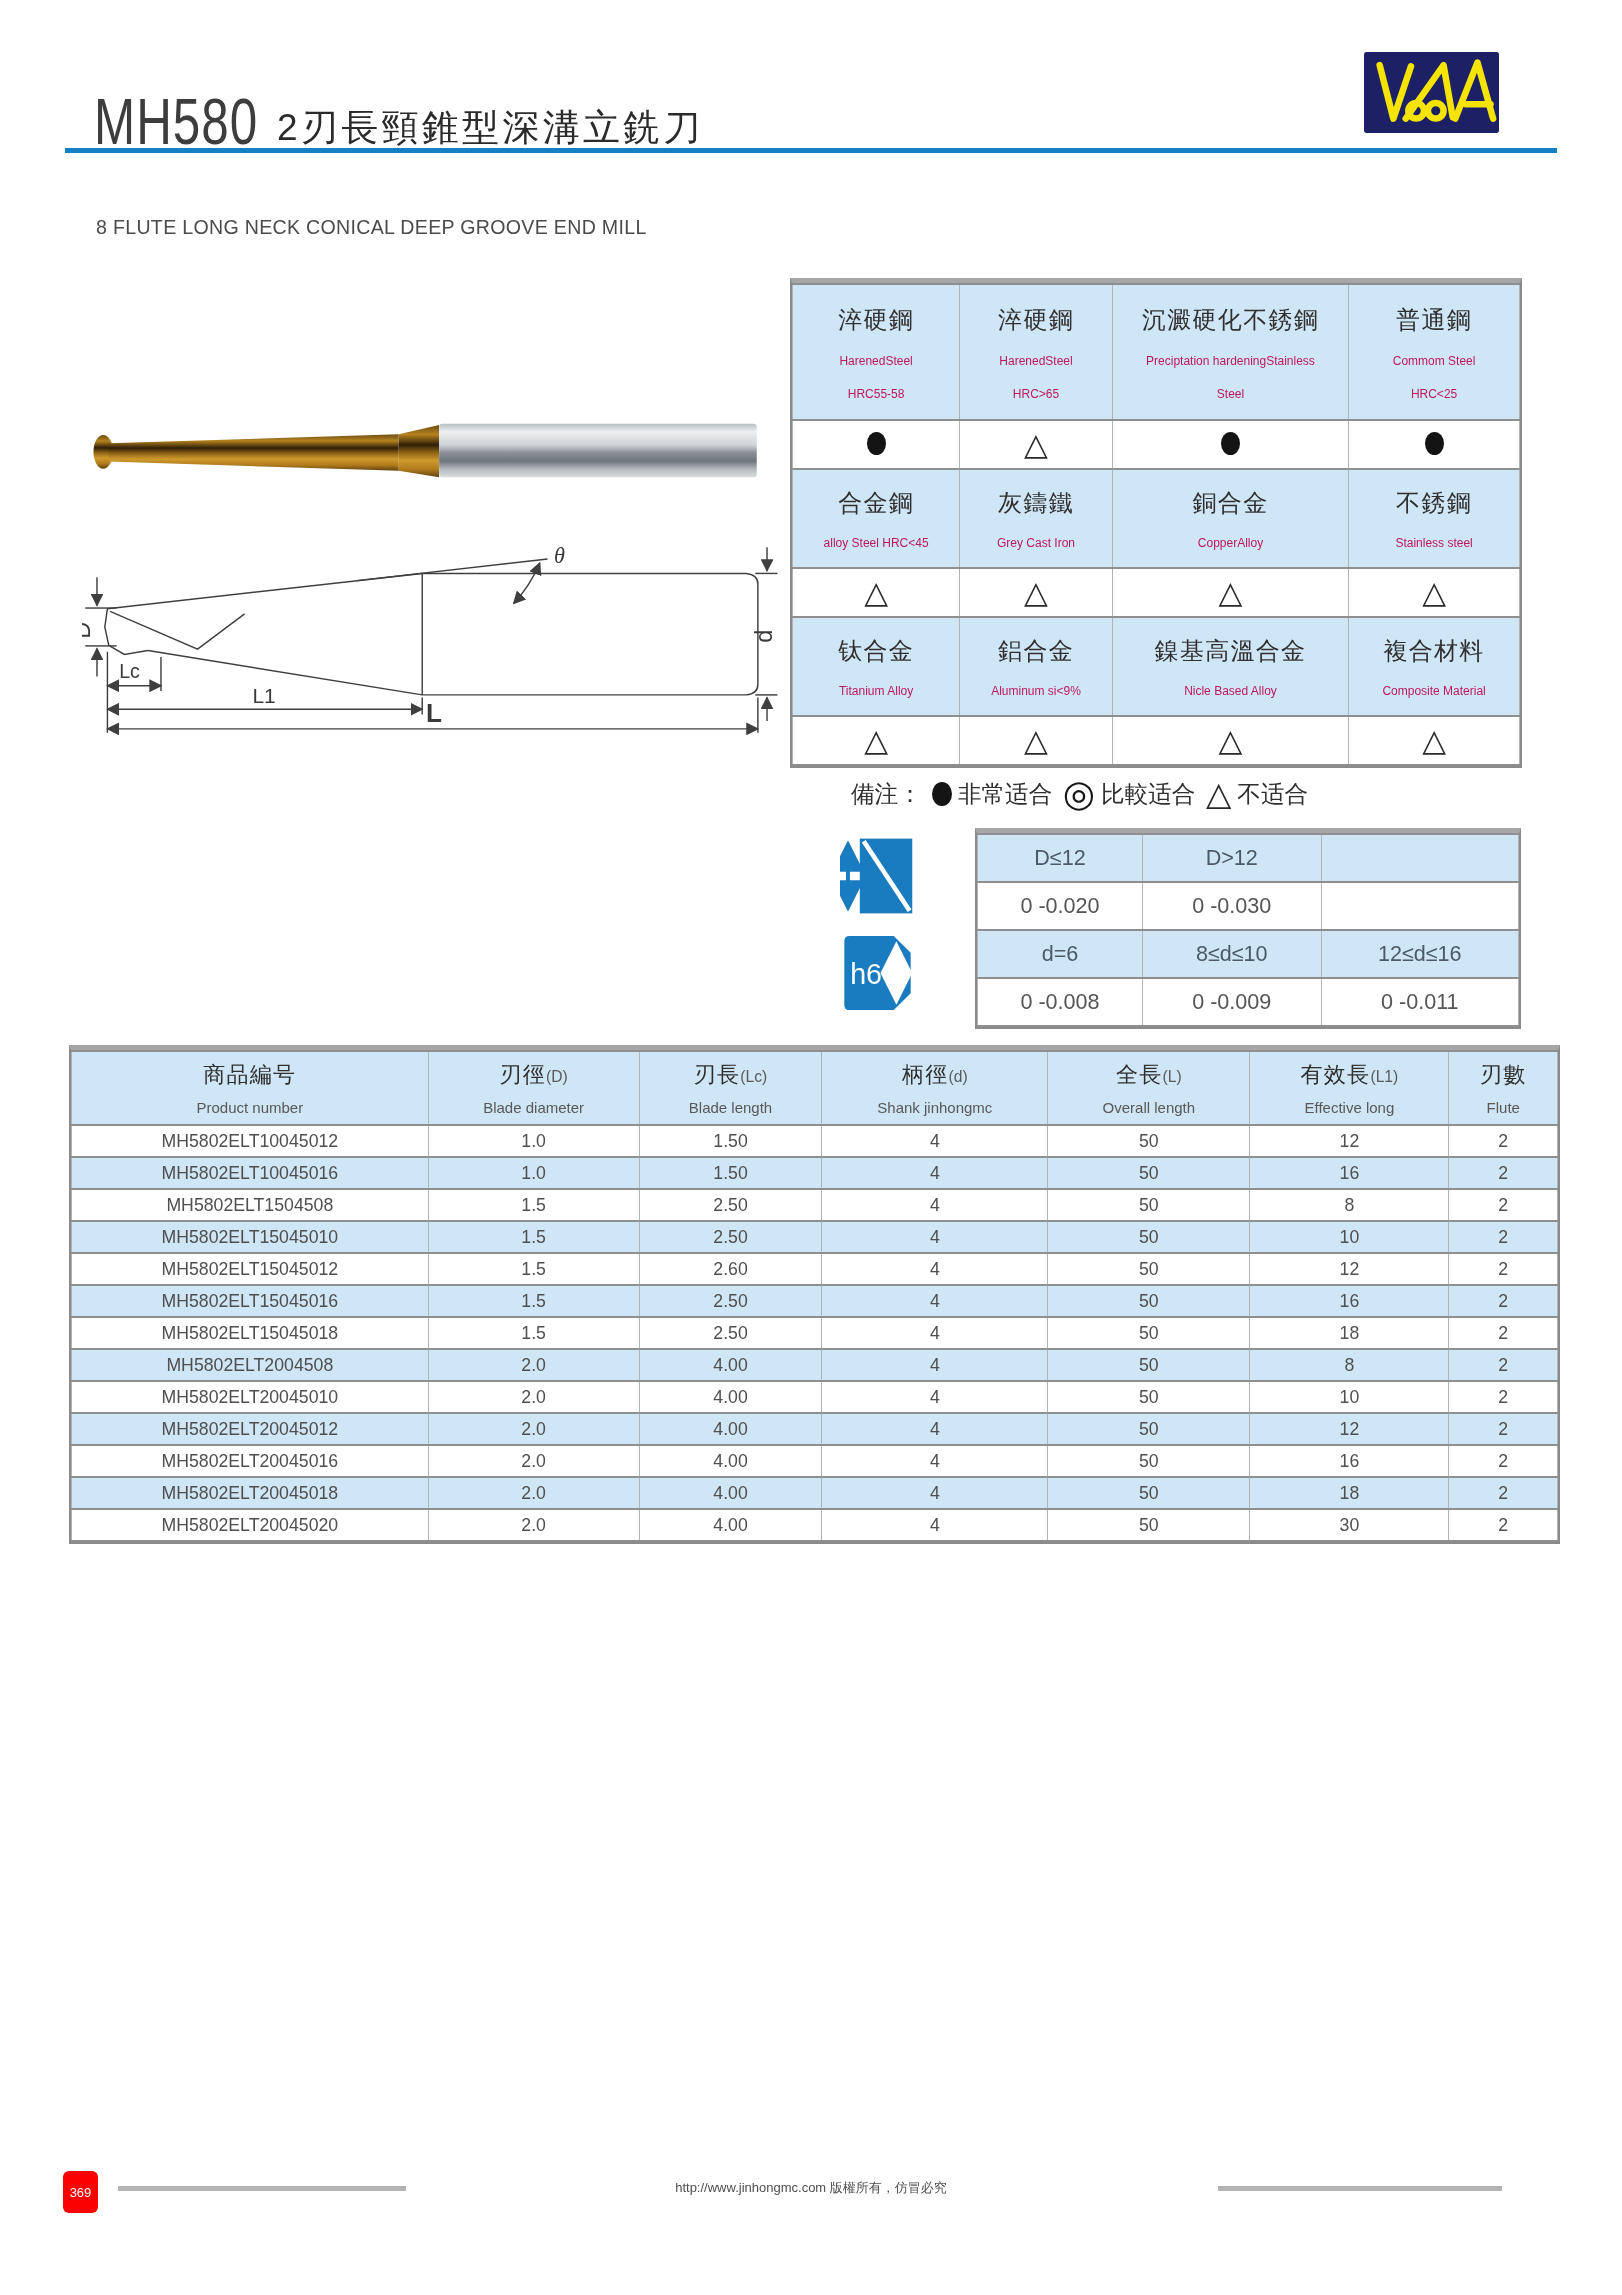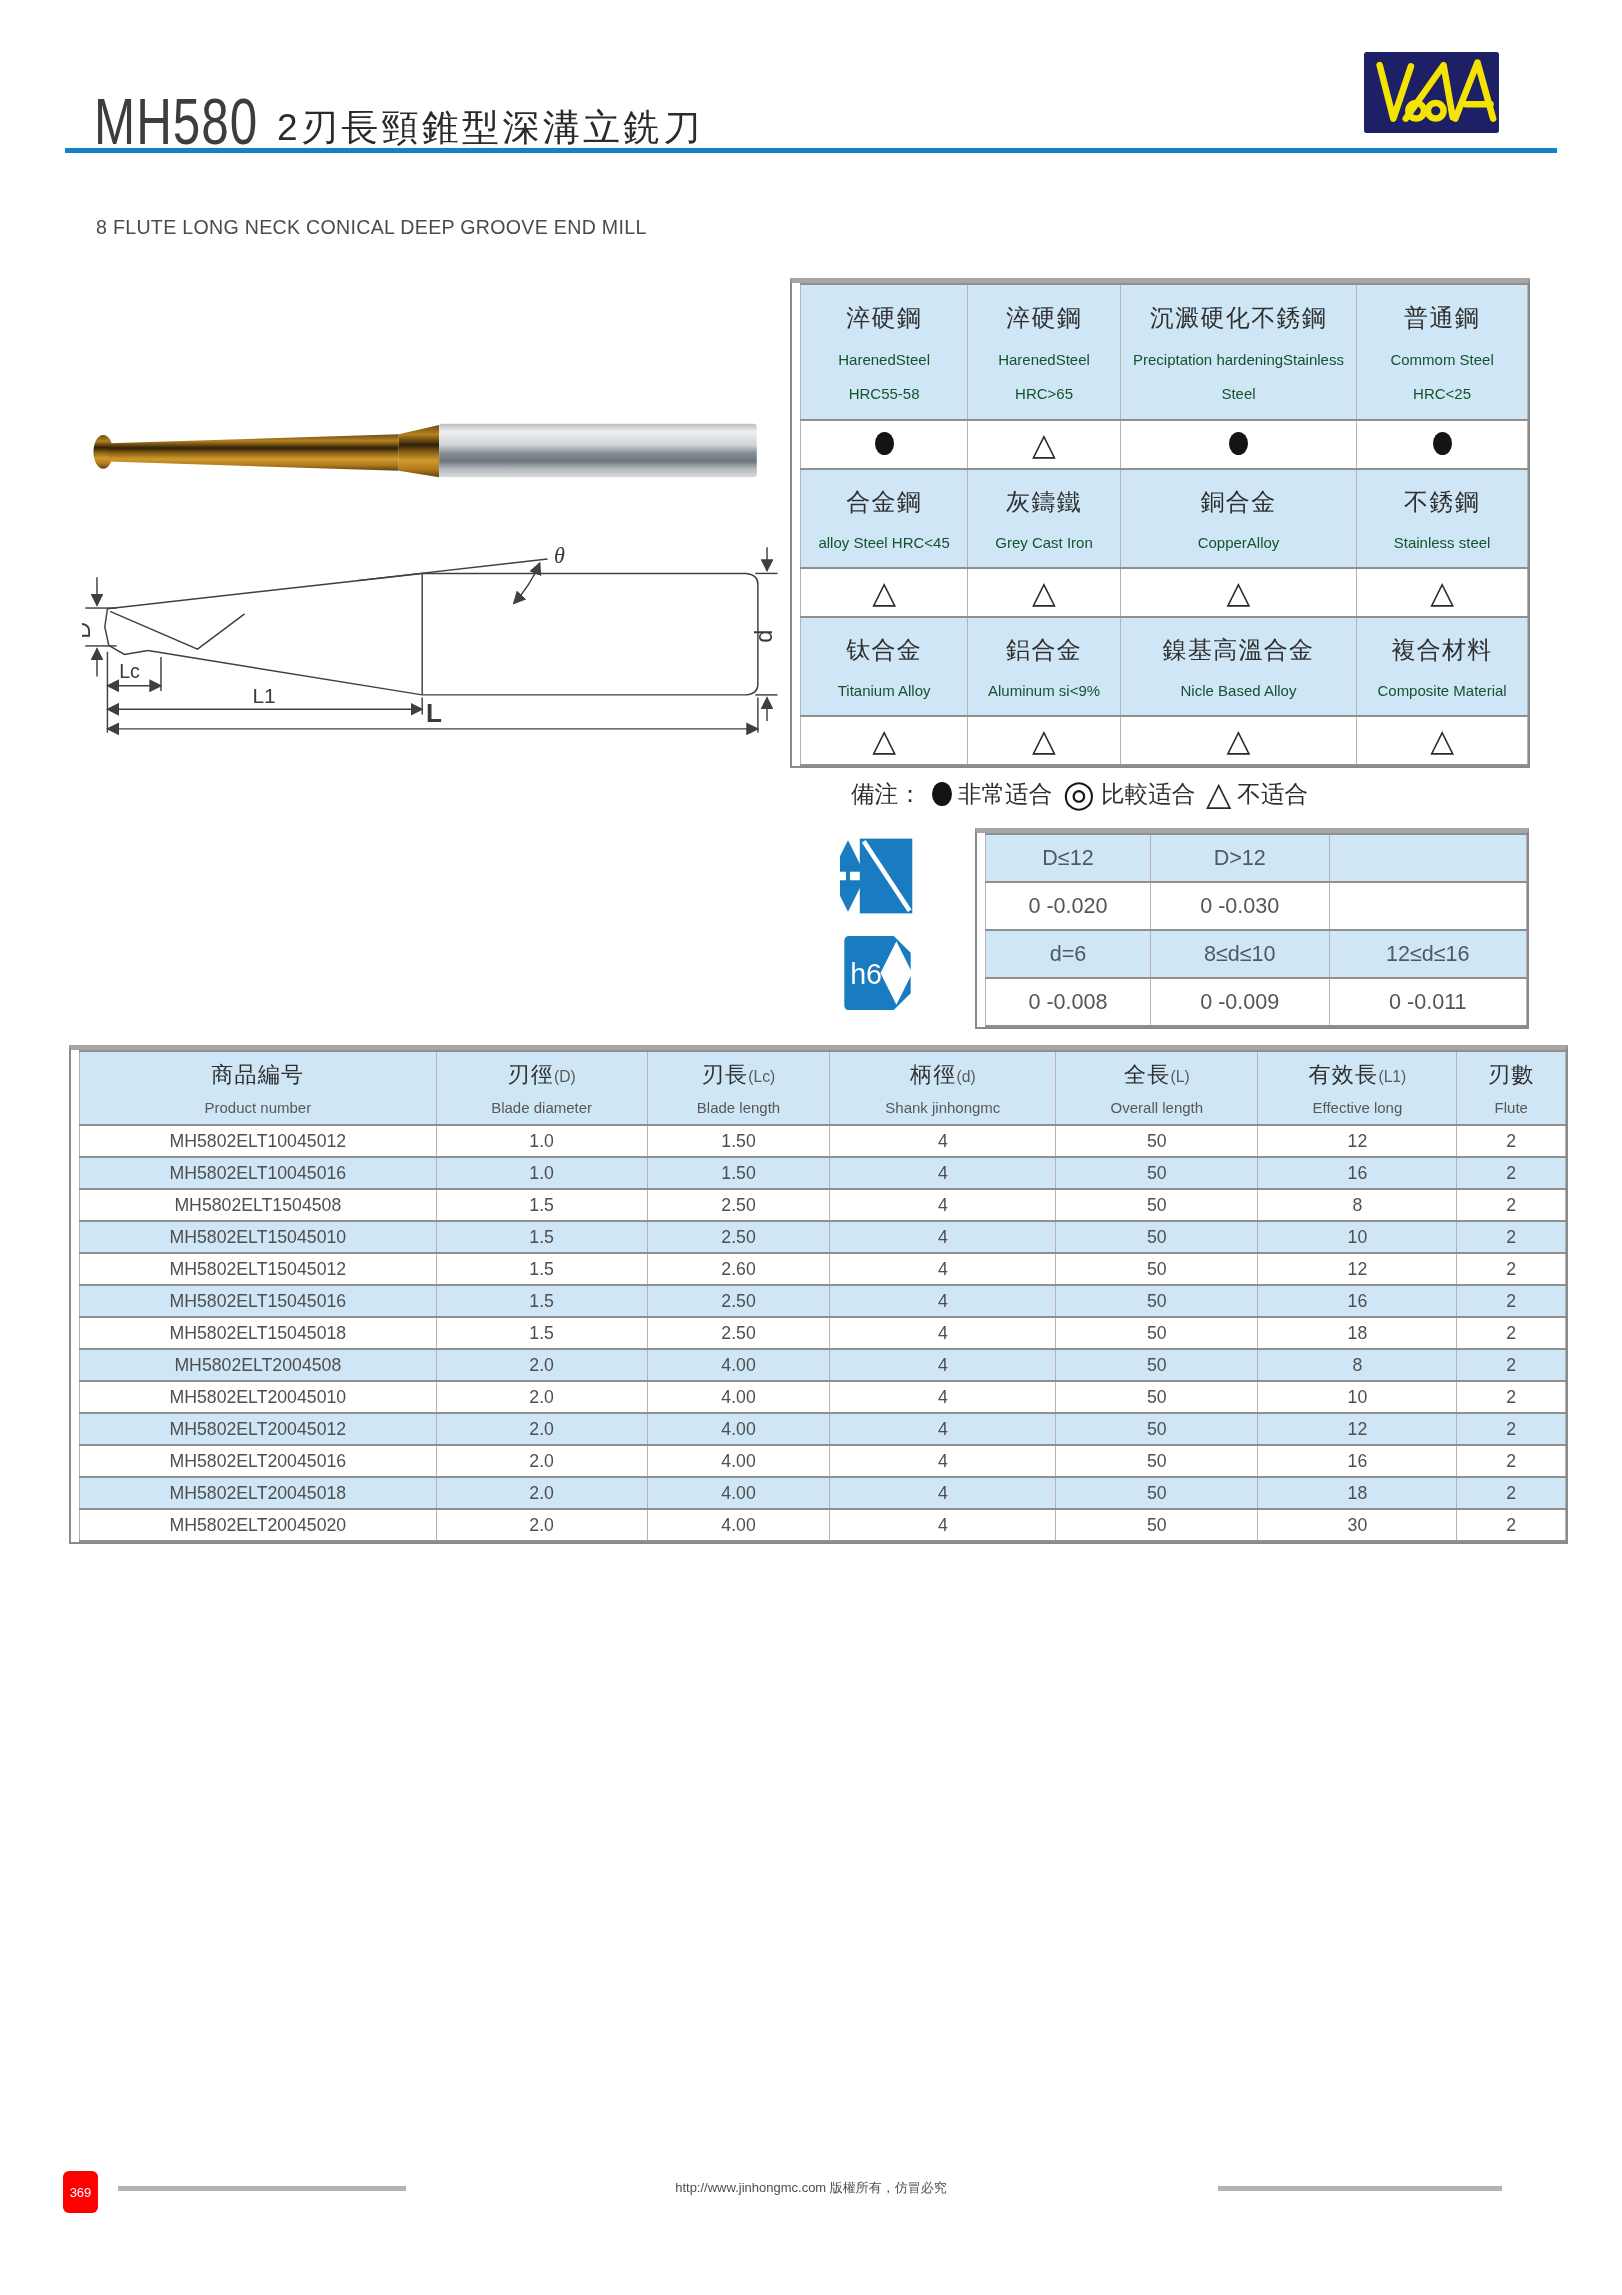--- a/index.html
+++ b/index.html
@@ -20,30 +20,30 @@
 
   
   #tool-photo{left:87px;top:416px;width:673px;height:69px;}
   #tech-drawing{left:82px;top:546px;width:700px;height:192px;}
 
   
   table.grid{border-collapse:collapse;table-layout:fixed;width:100%;}
   table.grid td,table.grid th{border-left:1.3px solid #b3b3b3;border-right:1.3px solid #b3b3b3;
     border-top:2px solid #8f8f8f;border-bottom:2px solid #8f8f8f;
     text-align:center;vertical-align:middle;padding:0;font-weight:400;}
-  .grid-wrap{border:2px solid #8a8a8a;border-top:5.9px solid #a6a6a6;padding-left:8px;}
+  .grid-wrap{border:2px solid #8a8a8a;border-top:5.9px solid #a6a6a6;}
 
   
   #material-table{left:790px;top:278px;width:728px;}
   #material-table tr.mat-head td{height:97px;background:#cfe6f6;}
   #material-table tr.mat-head.tall td{height:134px;}
   #material-table tr.mat-sym td{height:47px;background:#fff;}
   .stack{display:flex;flex-direction:column;justify-content:space-evenly;align-items:center;height:100%;}
   .cjk-line{font-size:24px;color:#303030;letter-spacing:1.3px;}
-  .en-line{font-size:15px;color:#14532d;white-space:nowrap;}
+  .en-line{font-size:12px;color:#be185d;white-space:nowrap;}
   .dot{display:inline-block;width:19px;height:23px;background:#141414;border-radius:50%;}
   .tri{font-size:31px;line-height:1;color:#2a2a2a;}
 
   
   #legend{left:851px;top:775px;display:flex;align-items:center;gap:10.5px;
     font-size:23.6px;color:#2f2f2f;height:37px;}
   .legend-item{display:flex;align-items:center;gap:6px;}
   .legend-dot{width:19.6px;height:24px;background:#141414;border-radius:50%;display:inline-block;}
   .legend-donut{font-size:37px;font-weight:bold;color:#161616;line-height:1;}
   .legend-tri{font-size:33px;color:#2a2a2a;line-height:1;}

